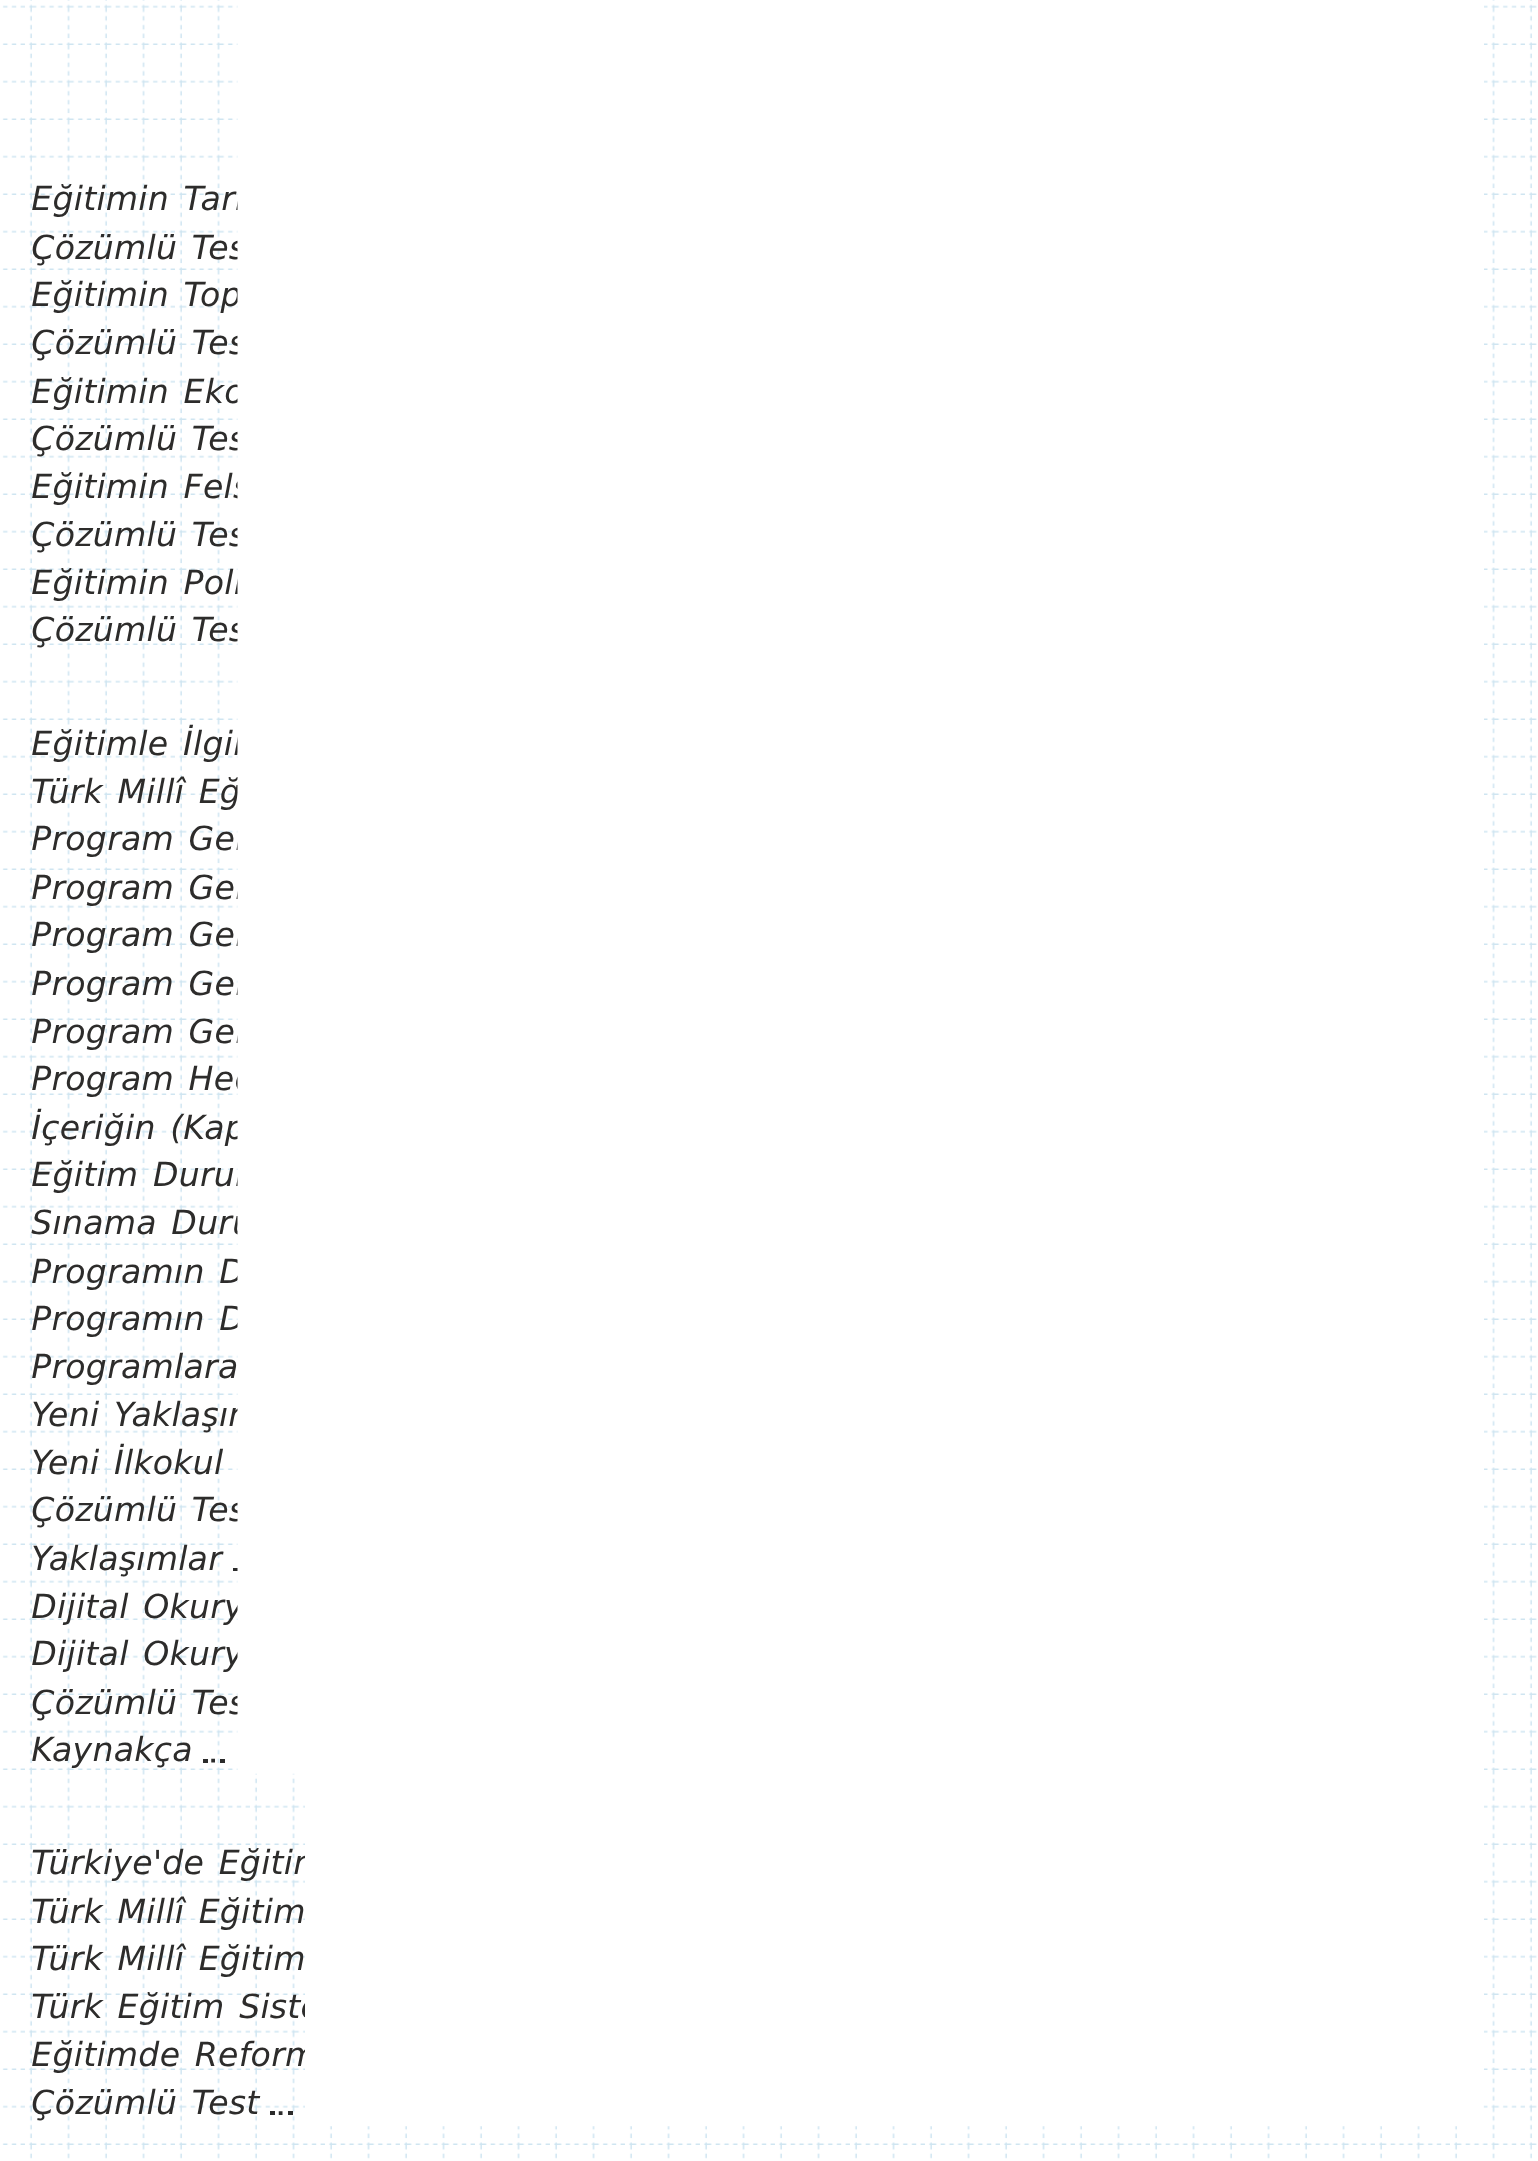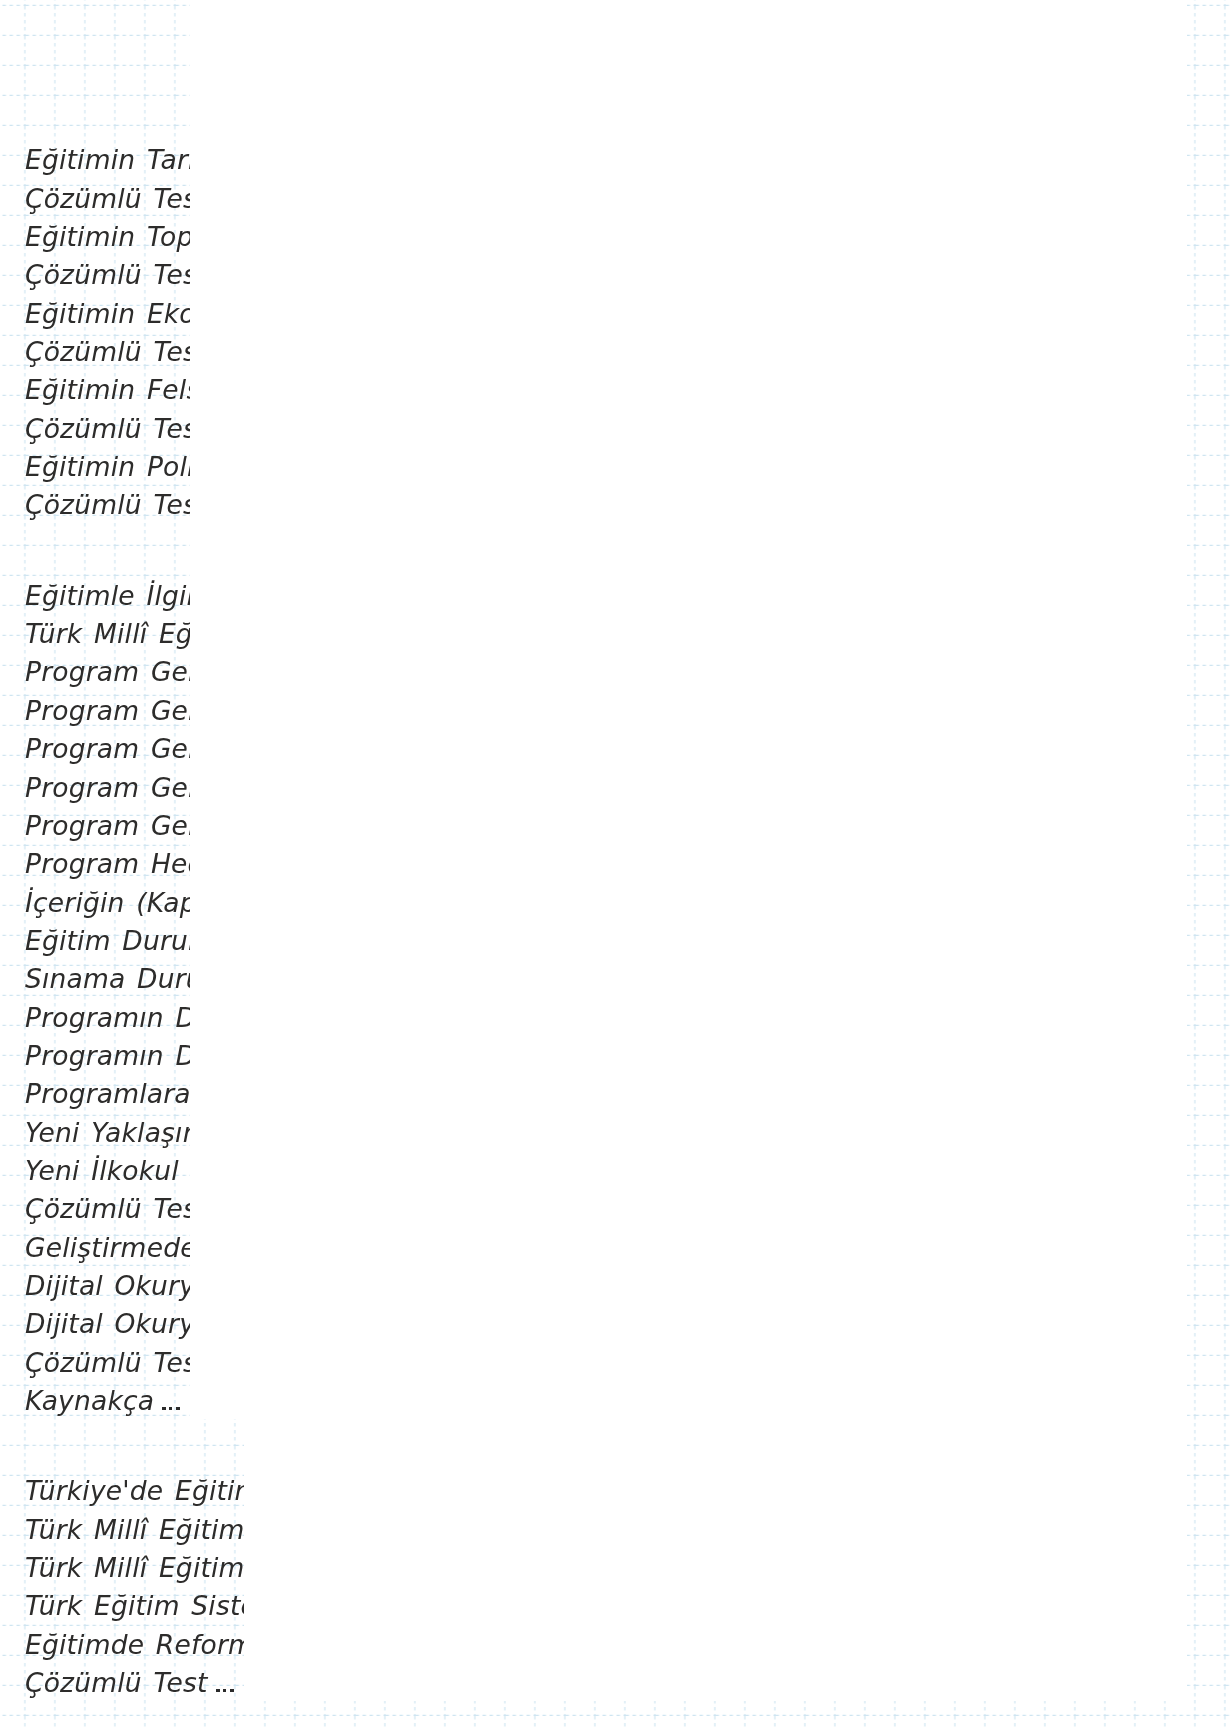--- a/index.html
+++ b/index.html
@@ -259,21 +259,21 @@
     <span class="page">166</span>
   </li>
 
   <li class="entry">
     <span class="label">Çözümlü Test</span>
     <span class="leader"></span>
     <span class="page">169</span>
   </li>
 
   <li class="entry">
-    <span class="label">Geliştirmede</span>
+    <span class="label">Yaklaşımlar</span>
     <span class="leader"></span>
     <span class="page">173</span>
   </li>
 
   <li class="entry">
     <span class="label">Dijital Okuryazarlık ve Alt Bileşenleri</span>
     <span class="leader"></span>
     <span class="page">178</span>
   </li>
 

